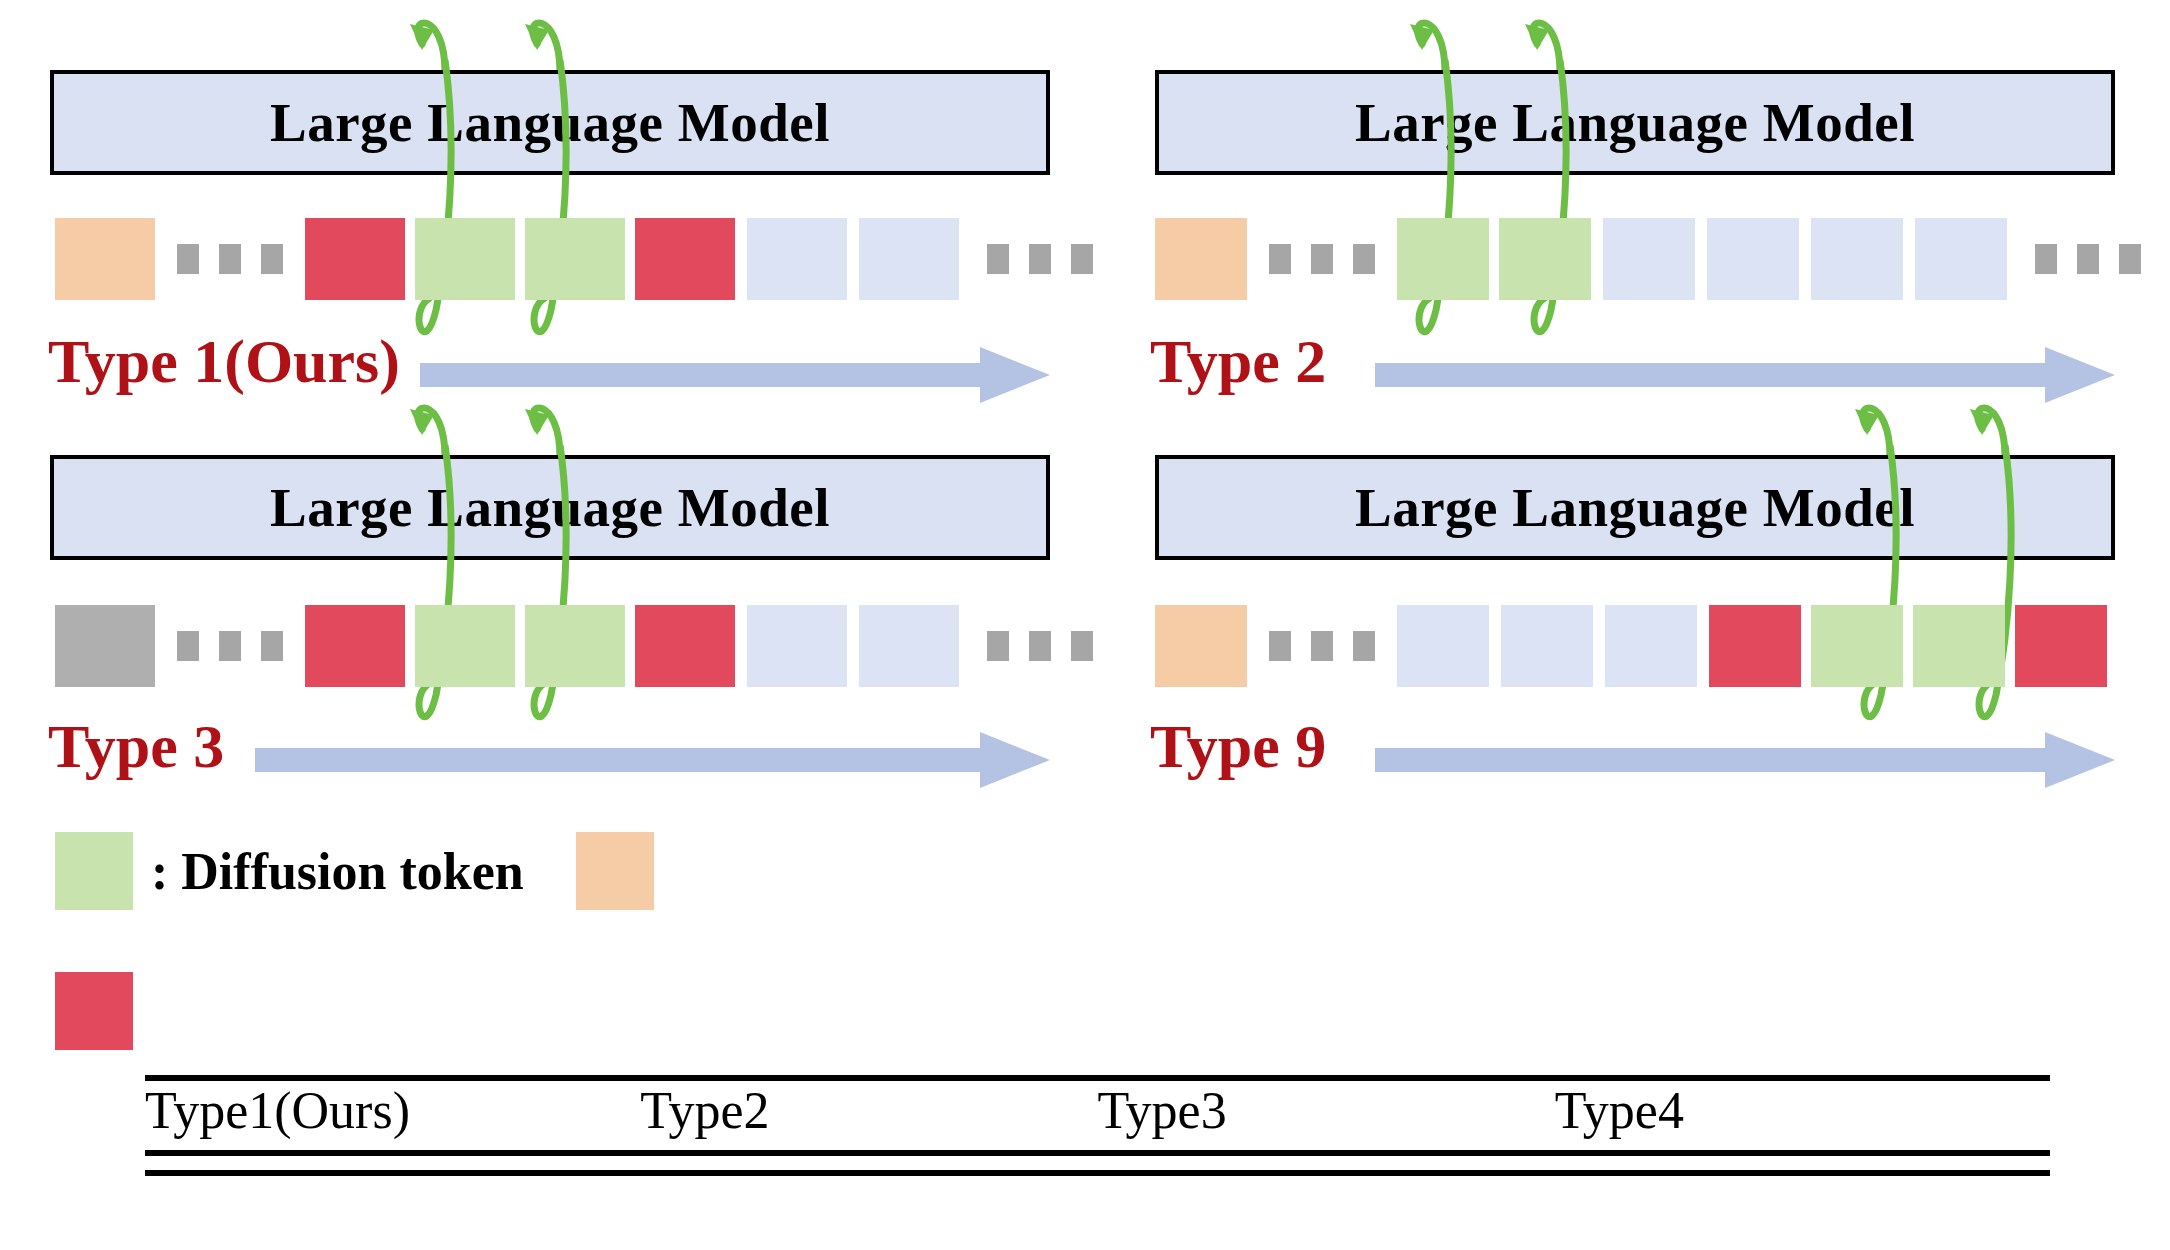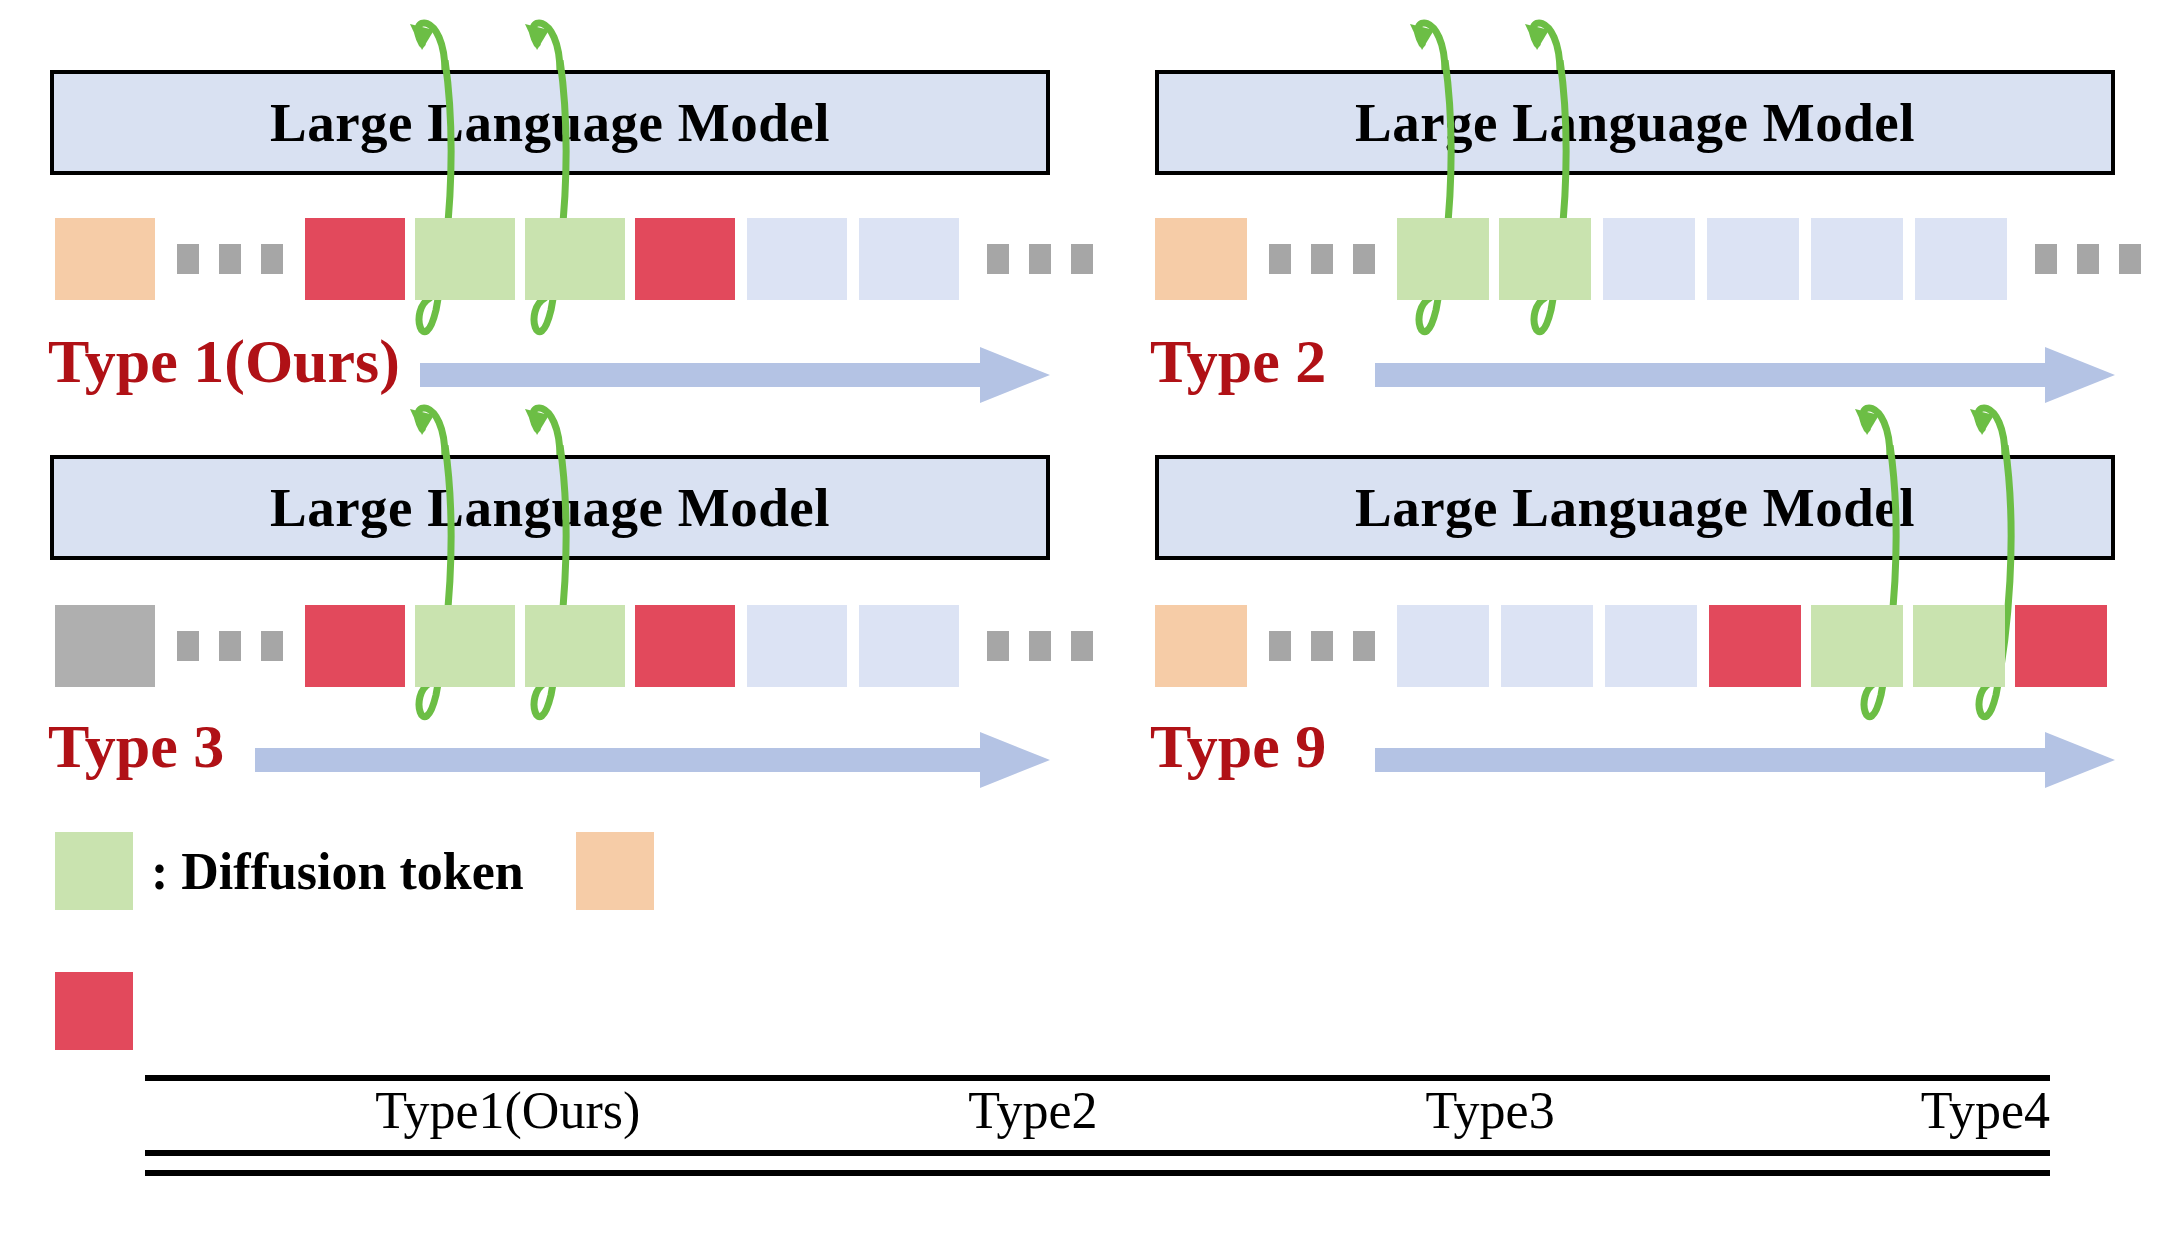--- a/index.html
+++ b/index.html
@@ -74,21 +74,21 @@
 
   
   .res-table{
     position:absolute;
     border-collapse:collapse;
     font-family:"Liberation Serif", serif;
     font-size:52px;
     color:#000;
   }
   .res-table td{
-    text-align:right;
+    text-align:left;
     padding:6px 0 10px 0;
     white-space:nowrap;
   }
   .rule-top{position:absolute;background:#000;height:6px;}
 </style>
 </head>
 <body>
 
 <div class="canvas">
 

